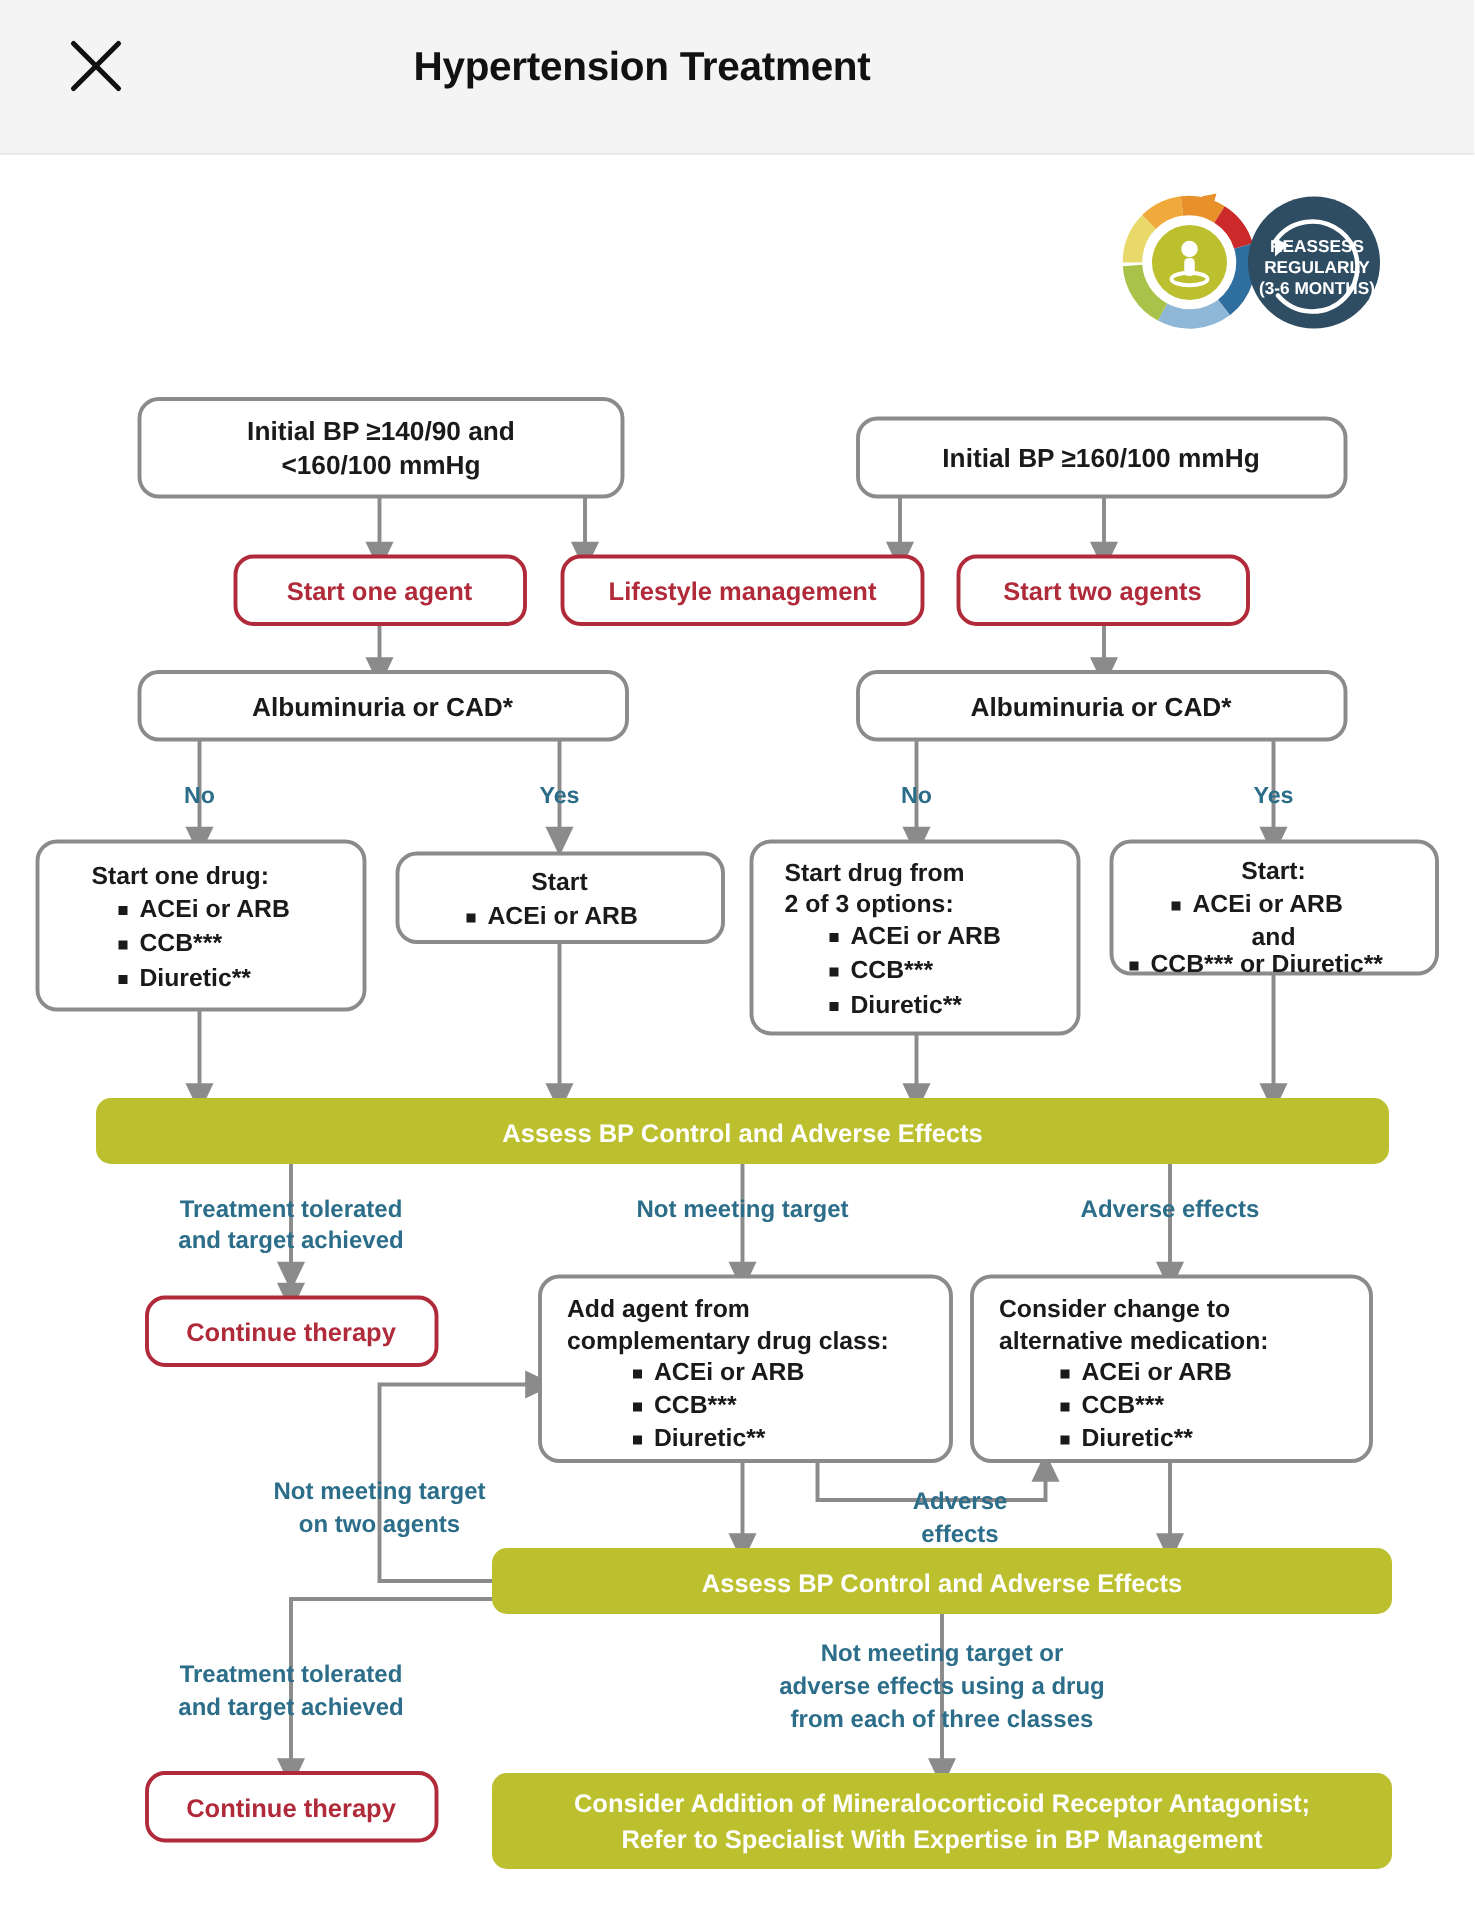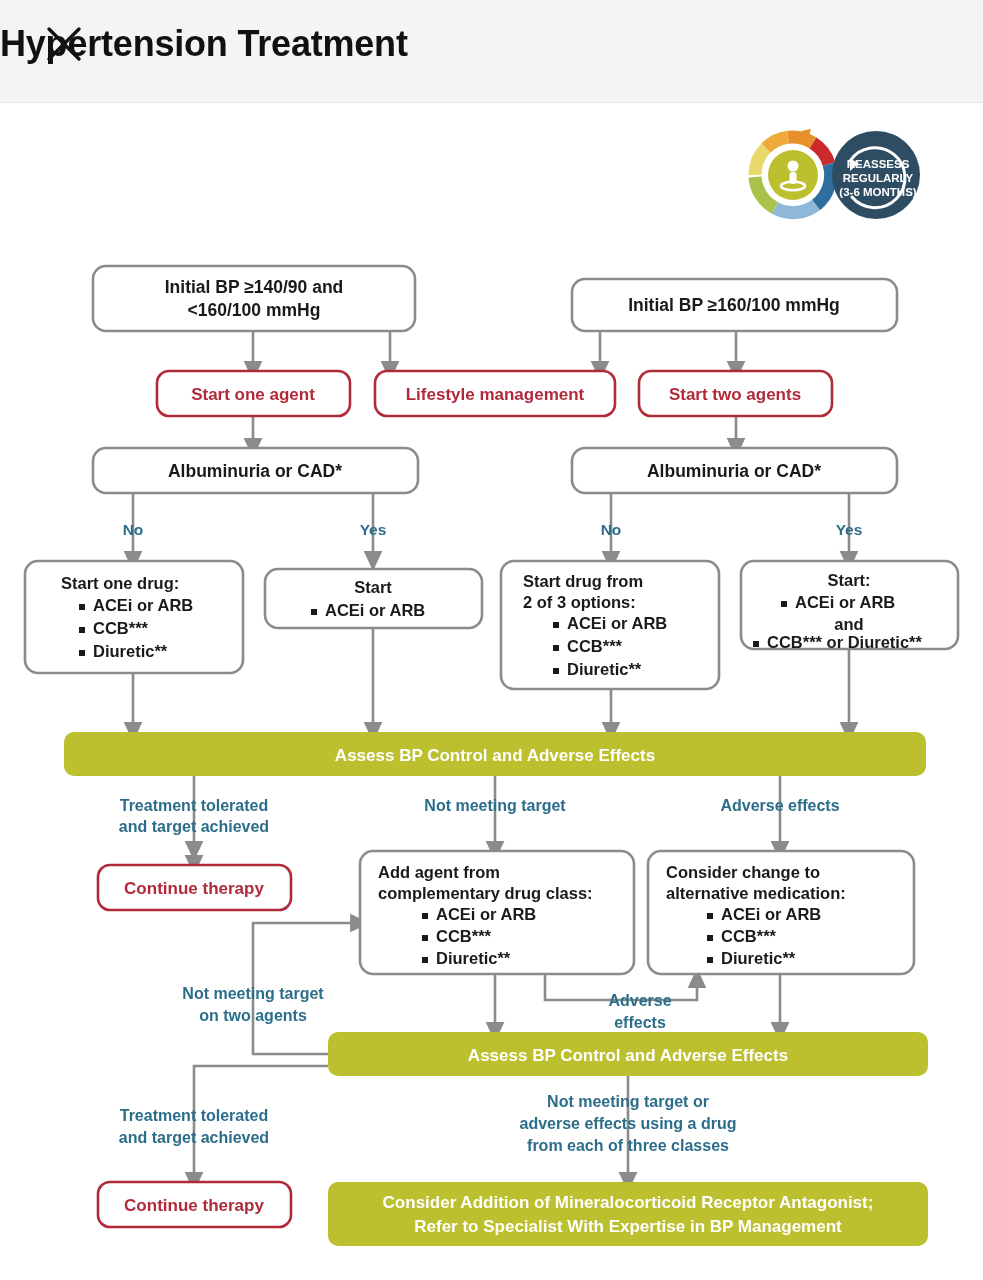--- a/index.html
+++ b/index.html
@@ -18,21 +18,21 @@
     background:#f4f4f4; border-bottom:1px solid #e3e3e3;
   }
   .close-btn {
     position:absolute; left:38px; top:18px; width:52px; height:52px;
     display:flex; align-items:center; justify-content:center;
     cursor:pointer; background:transparent; border:none; padding:0;
   }
   .close-btn svg { display:block; }
   .topbar-title {
     position:absolute; left:0; top:18px; width:856px;
-    font-size:36px; font-weight:bold; color:#111;
+    text-align:center; font-size:27px; font-weight:bold; color:#111;
     letter-spacing:-0.2px; line-height:52px;
   }
 
   
   .badge { position:absolute; left:745px; top:125px; width:185px; height:100px; }
   .badge svg { display:block; }
 
   
   .canvas { position:absolute; left:0; top:103px; width:983px; height:1177px; }
   .canvas svg { display:block; }

